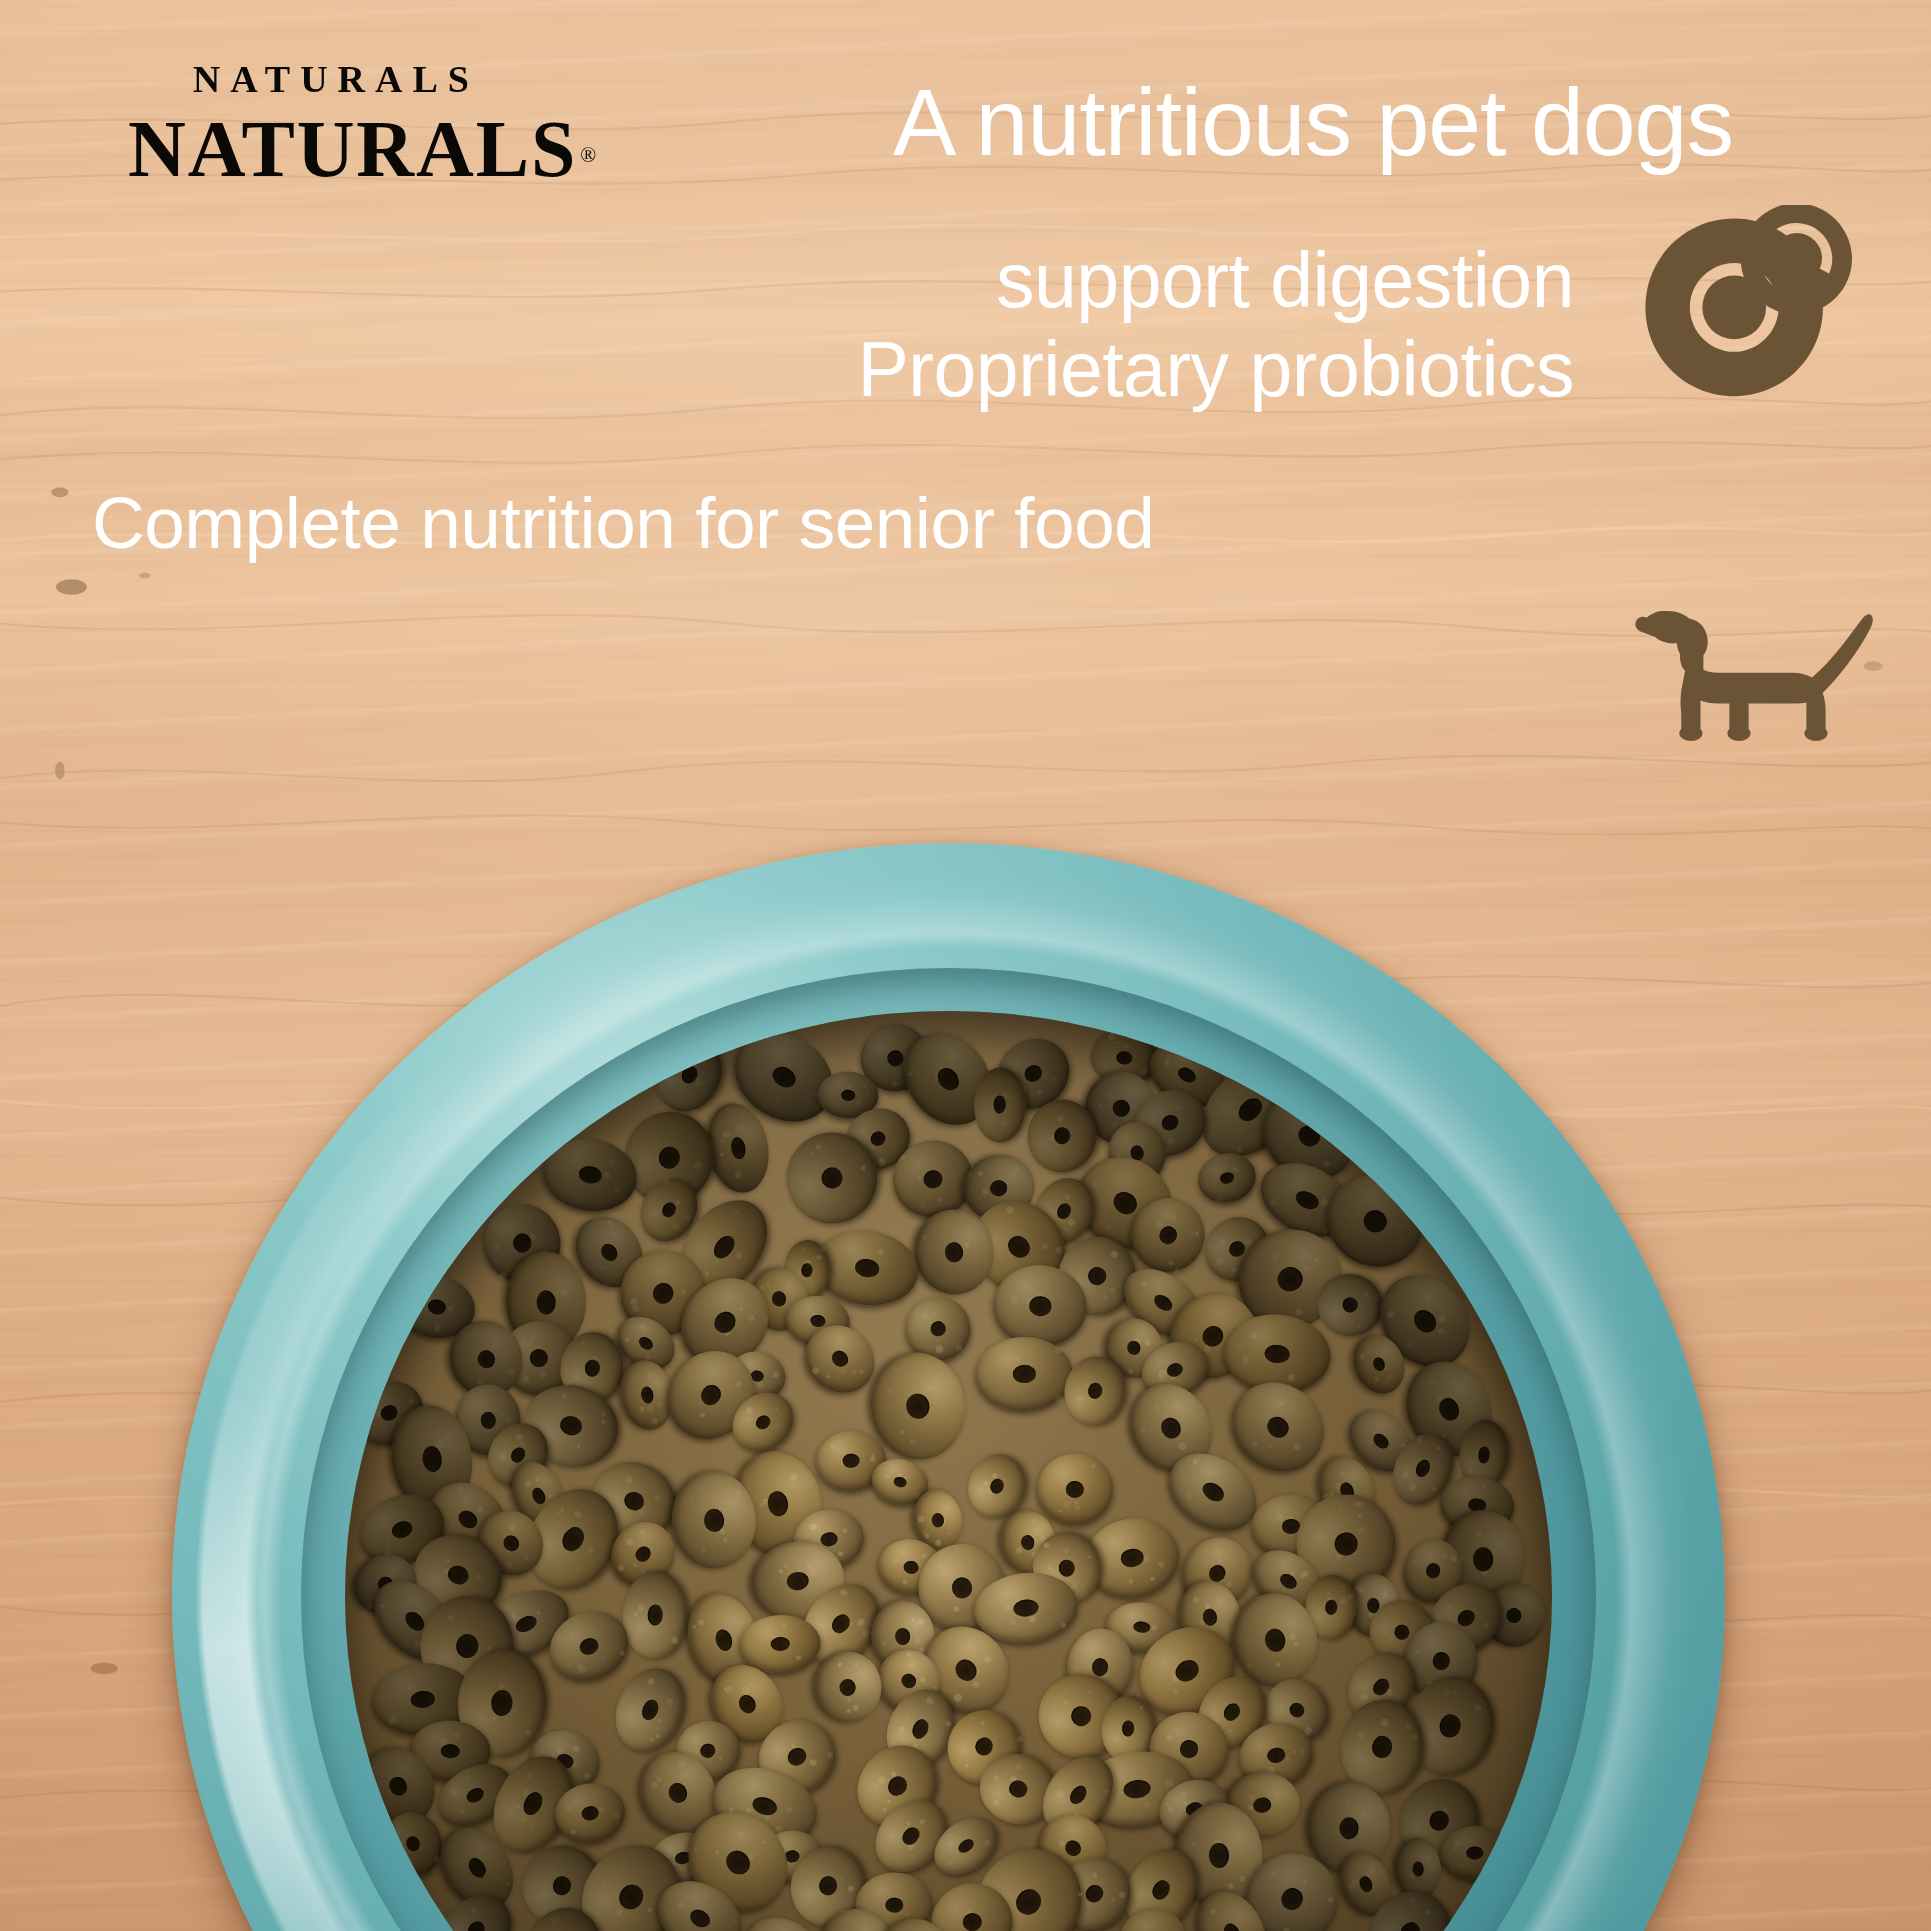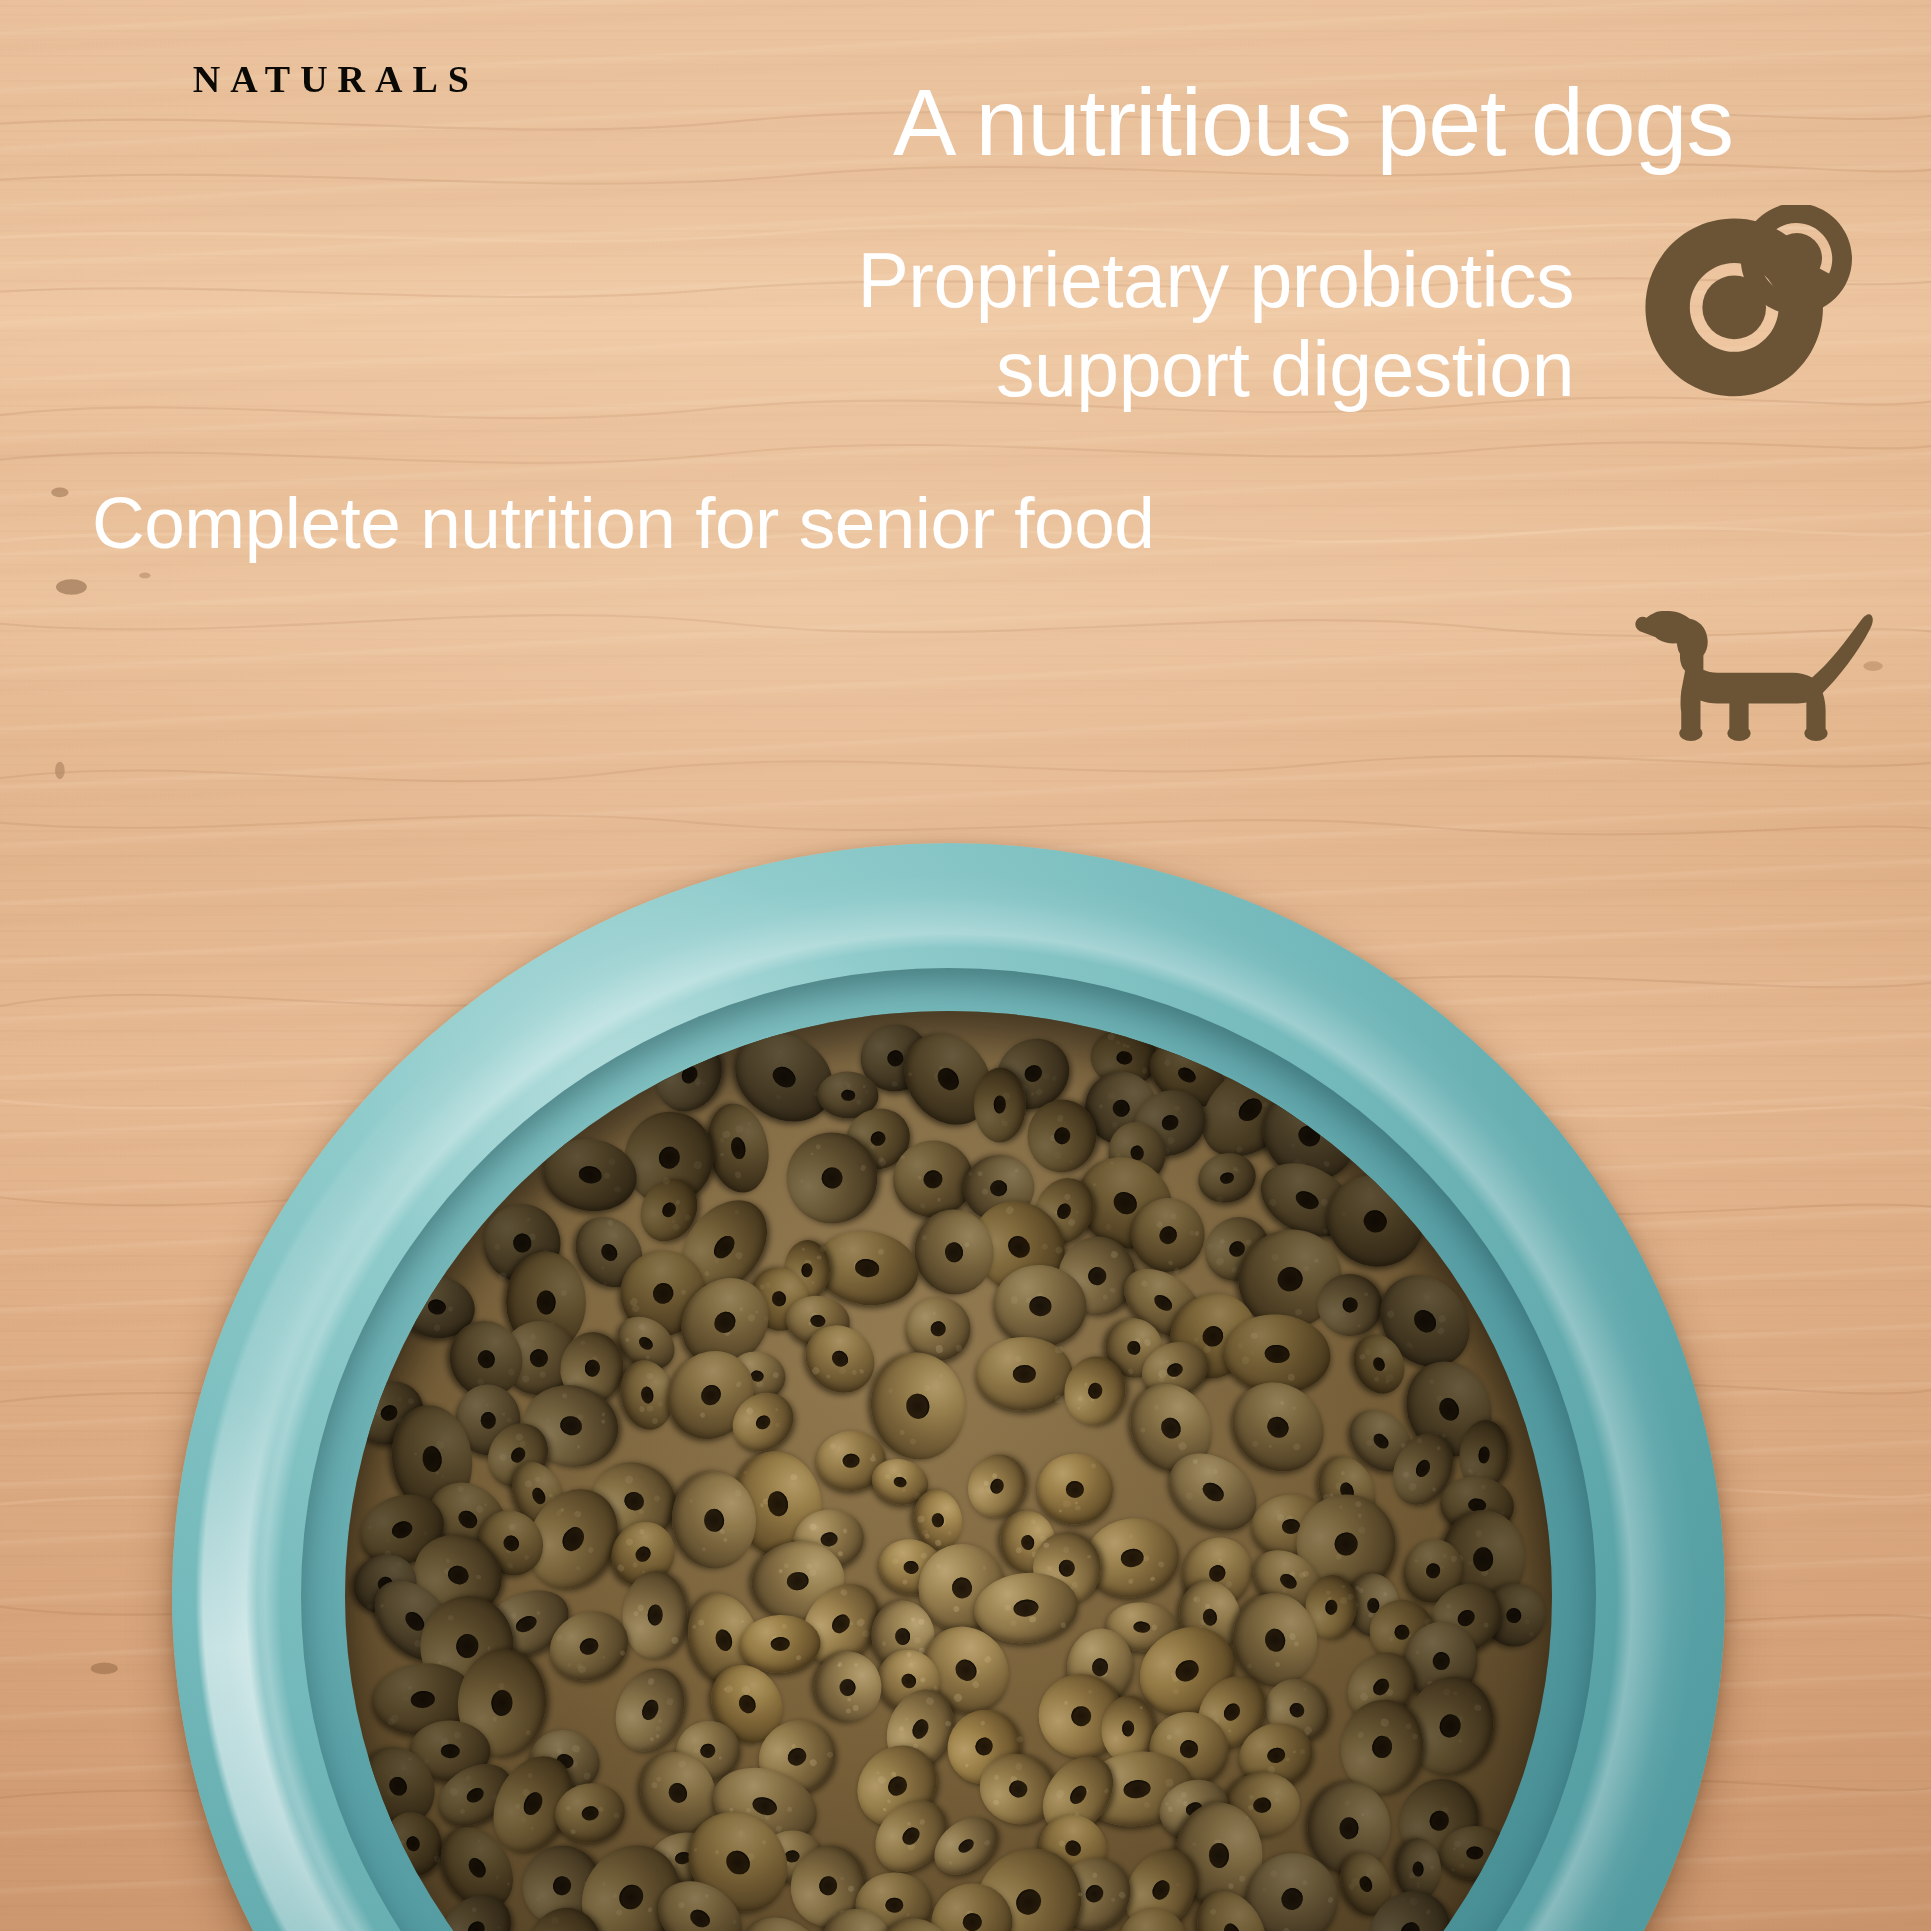--- a/index.html
+++ b/index.html
@@ -200,27 +200,28 @@
         <ellipse cx="62" cy="798" rx="5" ry="9" fill="#6d4422" fill-opacity="0.6"></ellipse>
         <ellipse cx="108" cy="1728" rx="14" ry="6" fill="#5e3a1c" fill-opacity="0.55"></ellipse>
         <ellipse cx="1940" cy="690" rx="10" ry="5" fill="#6d4422" fill-opacity="0.45"></ellipse>
       </g>
     </svg>
     <div class="wood-vign"></div>
   </div>
 
   <div class="logo">
     <div class="logo-diamond">NATURALS</div>
+    <div class="logo-naturals"><span>NATURALS</span><span class="logo-reg">®</span></div>
   </div>
 
   <div class="headline">A nutritious pet dogs</div>
 
   <div class="claim-probiotics">
+    <div>support digestion</div>
     <div>Proprietary probiotics</div>
-    <div>support digestion</div>
   </div>
 
   <svg class="icon-probiotic" viewBox="0 0 256 205">
     <g fill="#6b5436">
 
       <path d="M150 94 C168 82 176 70 182 58 L212 74 C204 92 188 106 166 116 Z"></path>
 
       <path d="M92 38 C143 38 184 79 184 130 C184 181 143 222 92 222
                C41 222 0 181 0 130 C0 79 41 38 92 38 Z
                M92 84 C67 84 46 105 46 130 C46 155 67 176 92 176

